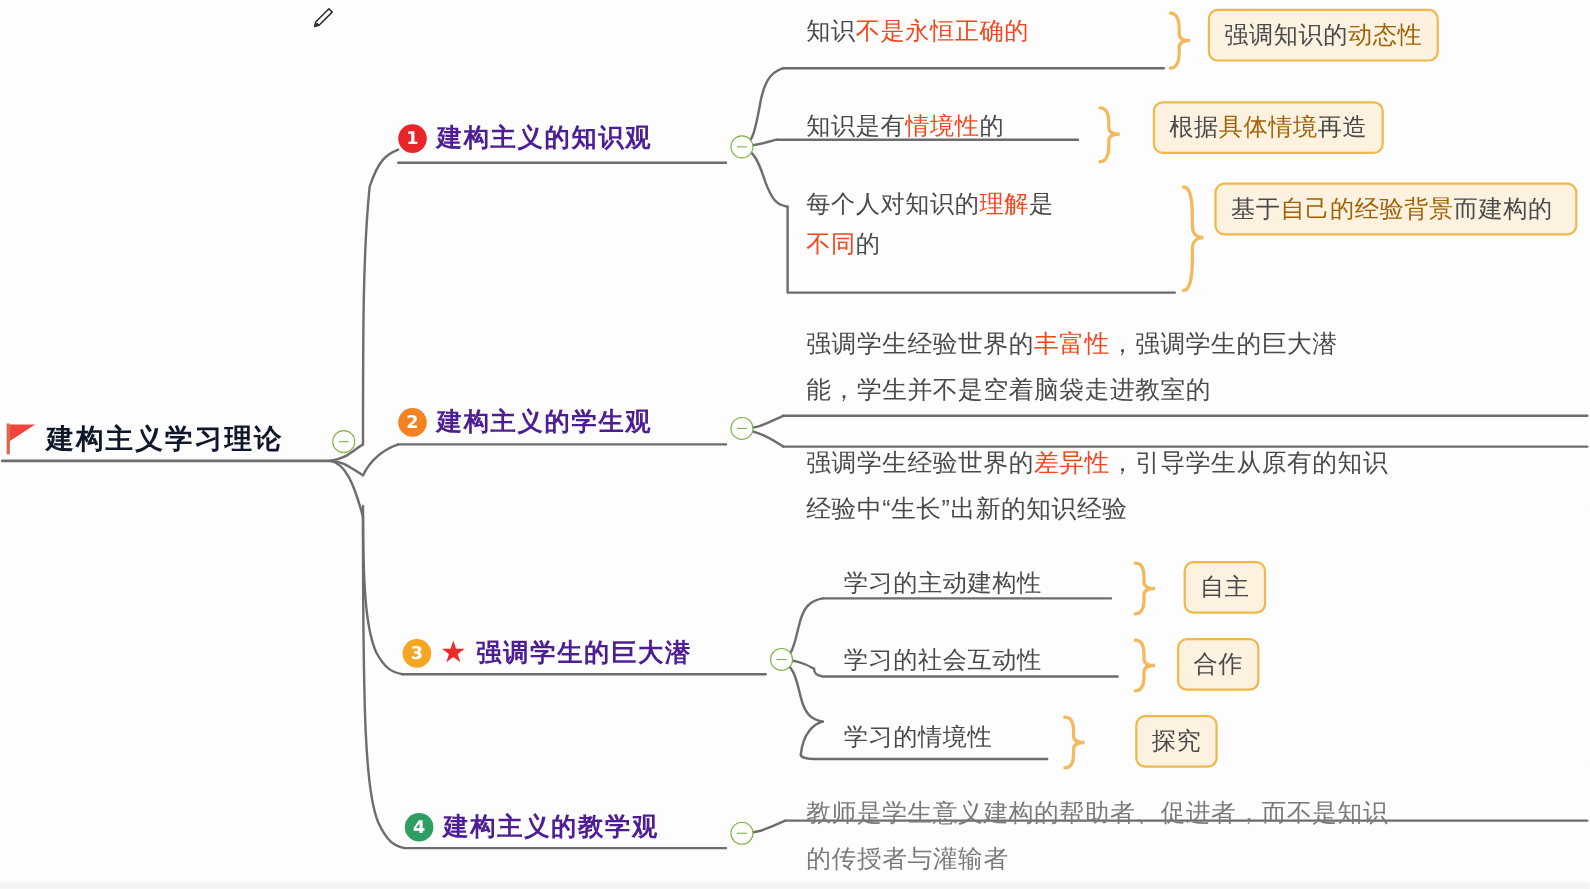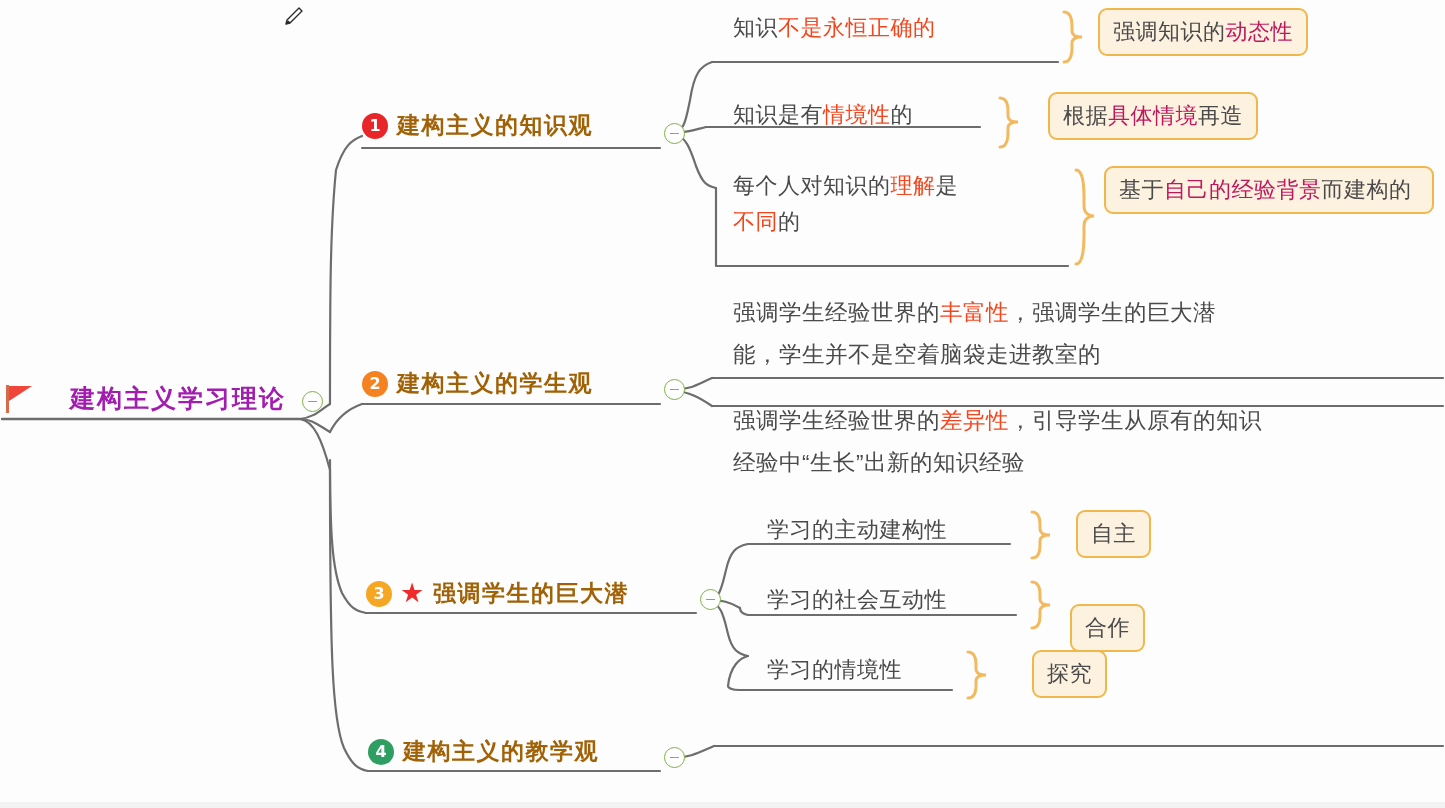--- a/index.html
+++ b/index.html
@@ -12,27 +12,26 @@
   svg.links{position:absolute;left:0;top:0;width:1445px;height:808px;pointer-events:none;}
   .node{position:absolute;display:flex;align-items:center;white-space:nowrap;}
 
   
   #root-node{left:6px;top:382px;}
   .flag{width:26px;height:28px;position:relative;margin-right:10px;flex:none;}
   .flag .pole{position:absolute;left:0;top:0;width:3px;height:28px;background:#d86a4a;}
   .flag .cloth{position:absolute;left:3px;top:1px;width:0;height:0;
     border-left:23px solid #f0453a;border-bottom:15px solid transparent;}
   .root-text{
-    font-size:25px;font-weight:bold;color:#a21caf;letter-spacing:2px;
+    font-size:25px;font-weight:bold;color:#0f172a;letter-spacing:2px;
     text-shadow:0 1px 0 #ffffff;
-    margin-left:28px;
-  }
-
-  
-  .branch-title{font-size:23px;font-weight:bold;color:#a16207;letter-spacing:1.5px;}
+  }
+
+  
+  .branch-title{font-size:23px;font-weight:bold;color:#4c1d95;letter-spacing:1.5px;}
   .badge{
     width:26px;height:26px;border-radius:50%;flex:none;margin-right:9px;
     color:#fff;font-size:16px;font-weight:bold;
     display:flex;align-items:center;justify-content:center;
     font-family:"DejaVu Sans",sans-serif;
   }
   .star{
     width:26px;height:26px;flex:none;margin-right:8px;margin-left:-2px;
     display:flex;align-items:center;justify-content:center;
     color:#ef2a2a;font-size:27px;line-height:1;
@@ -46,21 +45,21 @@
   }
   .leaf-text .hl{color:#f4461d;}
   .leaf-text.big{font-size:22.5px;line-height:42px;}
 
   
   .boxed{
     position:absolute;border:2px solid #f0b74a;border-radius:9px;
     background:#fdf1e0;padding:5px 13px;font-size:22px;color:#4a4a4a;
     line-height:34px;letter-spacing:.5px;box-sizing:border-box;
   }
-  .boxed .hl{color:#be185d;}
+  .boxed .hl{color:#a16207;}
 
   
   .toggle{
     position:absolute;width:19px;height:19px;border-radius:50%;
     border:1.6px solid #7cb342;background:#ffffff;
     display:flex;align-items:center;justify-content:center;
   }
   .toggle::after{content:"";display:block;width:9px;height:1.8px;background:#7cb342;}
 
   
@@ -200,37 +199,40 @@
   <div class="leaf-text" style="left:756px;top:512px;">
     <span>学习的主动建构性</span>
   </div>
   <div class="boxed" style="left:1076px;top:510px;">
     <span>自主</span>
   </div>
 
   <div class="leaf-text" style="left:756px;top:582px;">
     <span>学习的社会互动性</span>
   </div>
-  <div class="boxed" style="left:1070px;top:580px;margin-top:24px;">
+  <div class="boxed" style="left:1070px;top:580px;">
     <span>合作</span>
   </div>
 
   <div class="leaf-text" style="left:756px;top:652px;">
     <span>学习的情境性</span>
   </div>
   <div class="boxed" style="left:1032px;top:650px;">
     <span>探究</span>
   </div>
 
   <div class="node" style="left:368px;top:736px;">
     <span class="badge" style="background:#2e9e62;">4</span>
     <span class="branch-title">建构主义的教学观</span>
   </div>
   <div class="toggle" style="left:664px;top:747px;"></div>
 
+  <div class="leaf-text big" style="left:722px;top:718px;width:700px;white-space:normal;color:#7a7a7a;">
+    <span>教师是学生意义建构的帮助者、促进者，而不是知识</span><br><span>的传授者与灌输者</span>
+  </div>
 
   <svg id="cursor" viewBox="0 0 22 26">
     <g>
       <path d="M17,2 L20,5 L8,17 L4,18 L5,14 Z" fill="#ffffff" stroke="#2b2b2b" stroke-width="1.4" stroke-linejoin="round"></path>
       <path d="M6,15 L8,17" stroke="#2b2b2b" stroke-width="1.2"></path>
       <path d="M4.6,17.6 L5.2,14.6 L7.4,16.8 Z" fill="#2b2b2b"></path>
     </g>
   </svg>
 
   <div class="wm"></div>

